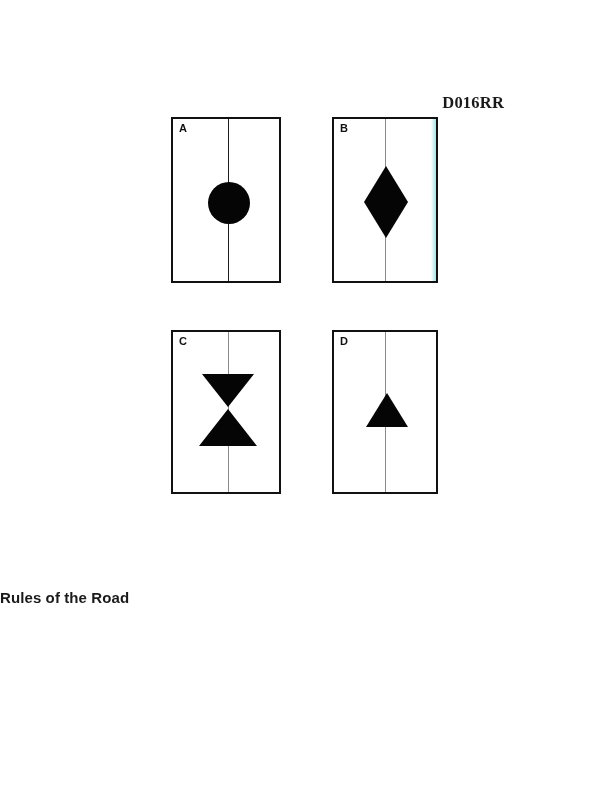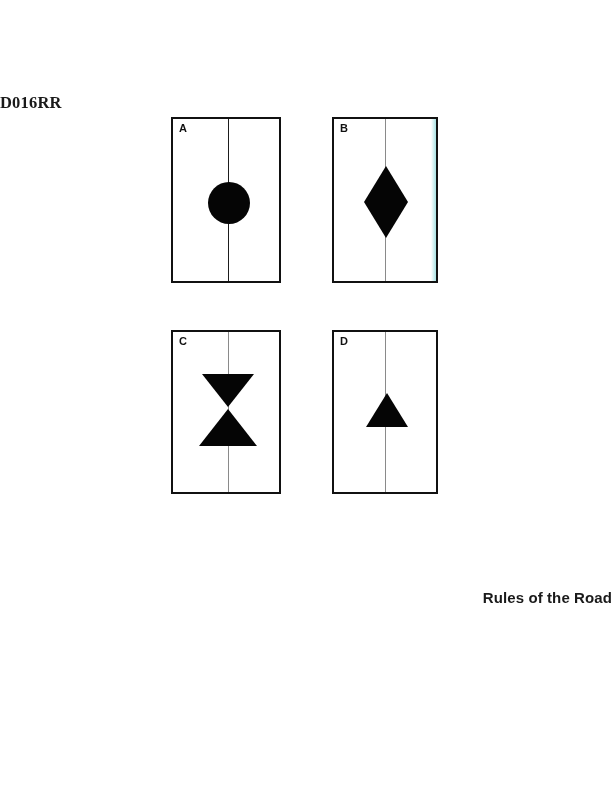--- a/index.html
+++ b/index.html
@@ -15,21 +15,21 @@
     font-family: "Liberation Sans", sans-serif;
     -webkit-font-smoothing: antialiased;
   }
 
   
   #page-title {
     position: absolute;
     left: 0;
     top: 93px;
     width: 504px;
-    text-align: left;
+    text-align: right;
     font-family: "Liberation Serif", serif;
     font-weight: bold;
     font-size: 16.5px;
     letter-spacing: 0.2px;
     color: #1a1a1a;
   }
 
   
   #figure {
     position: absolute;
@@ -95,21 +95,21 @@
   }
 
   .shape-svg { display: block; }
 
   
   #caption {
     position: absolute;
     left: 0;
     top: 589px;
     width: 612px;
-    text-align: right;
+    text-align: left;
     font-family: "Liberation Sans", sans-serif;
     font-weight: bold;
     font-size: 15px;
     color: #1a1a1a;
     letter-spacing: 0.1px;
   }
 </style>
 </head>
 <body>
 

